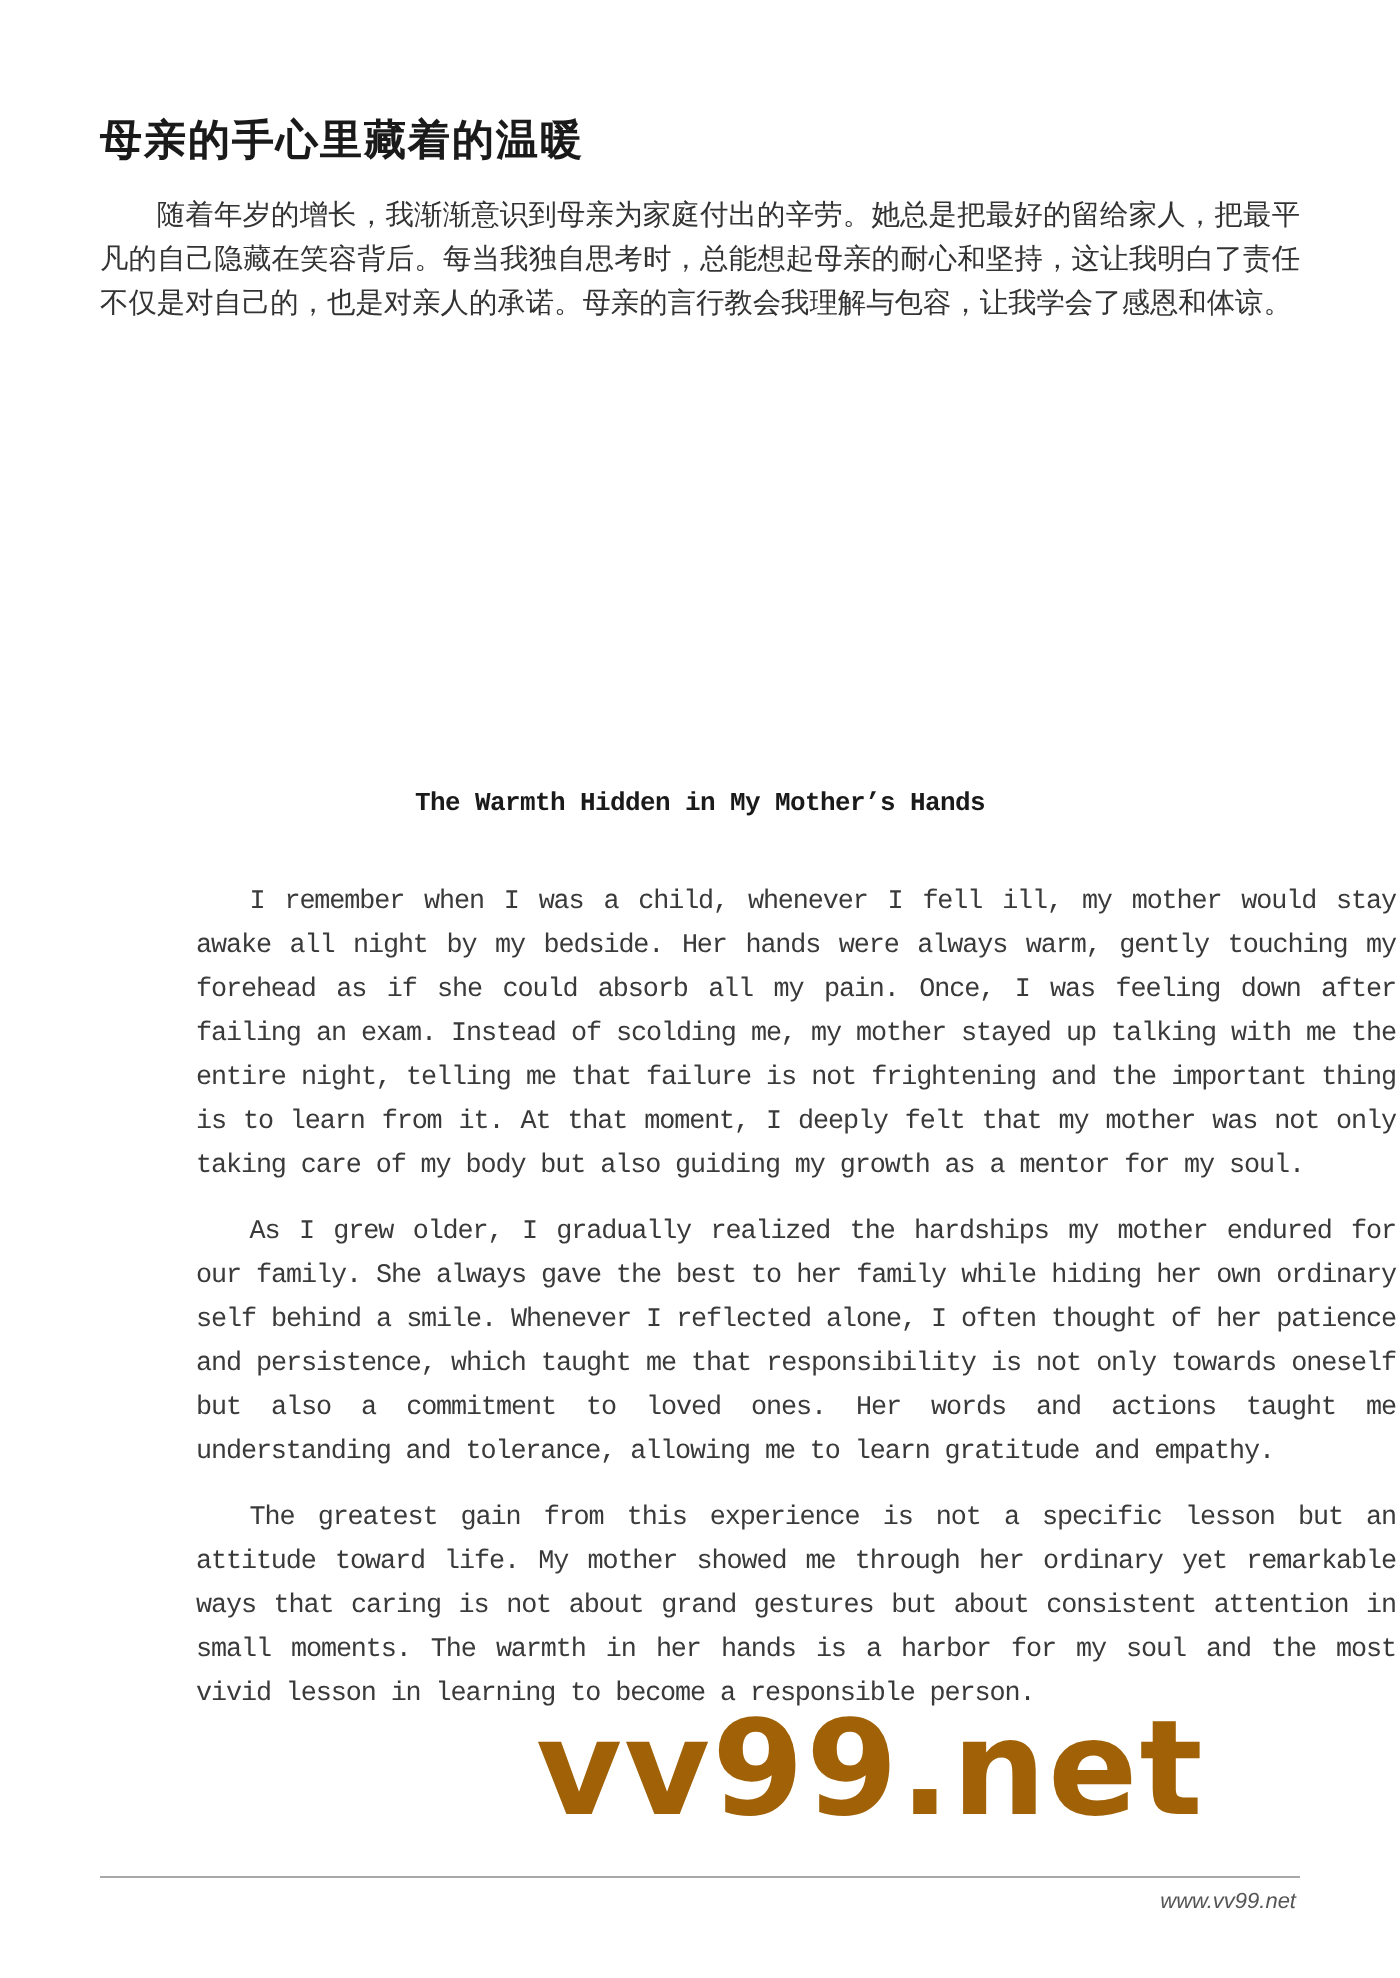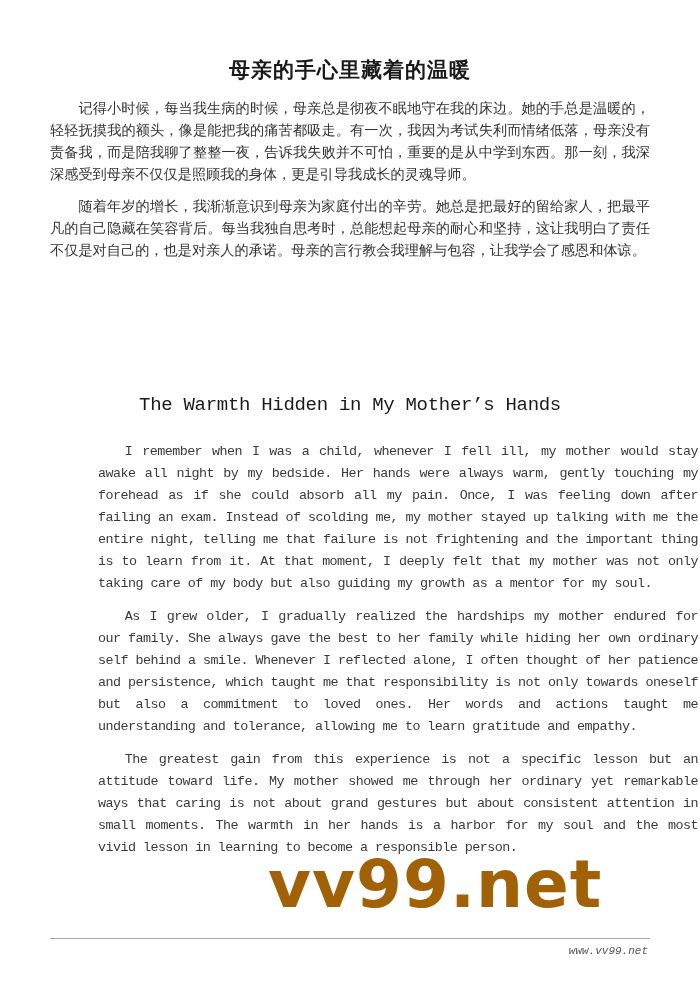--- a/index.html
+++ b/index.html
@@ -18,21 +18,20 @@
       position: absolute;
       left: 50px;
       top: 0;
       width: 600px;
     }
     .zh-title {
       position: absolute;
       top: 56px;
       left: 0;
       width: 600px;
-      text-align: center;
       font-family: "DejaVu Sans", sans-serif;
       font-size: 21px;
       font-weight: bold;
       color: #1a1a1a;
       letter-spacing: 1px;
       margin: 0;
     }
     .zh-body {
       position: absolute;
       top: 97px;
@@ -48,22 +47,22 @@
       margin: 0 0 10px 0;
       text-indent: 2em;
     }
     .en-title {
       position: absolute;
       top: 394px;
       left: 0;
       width: 600px;
       text-align: center;
       font-family: "Liberation Mono", monospace;
-      font-size: 19px;
-      font-weight: normal;
+      font-size: 13px;
+      font-weight: bold;
       color: #1a1a1a;
       margin: 0;
       letter-spacing: -0.3px;
     }
     .en-body {
       position: absolute;
       top: 441px;
       left: 0;
       width: 600px;
       font-family: "Liberation Mono", monospace;
@@ -95,33 +94,32 @@
       left: 50px;
       top: 938px;
       width: 600px;
       height: 0;
       border-top: 1.5px solid #a8a8a8;
     }
     .footer-url {
       position: absolute;
       right: 52px;
       top: 945px;
-      font-family: Liberation Mono, monospace;
+      font-family: Liberation Sans, sans-serif;
       font-style: italic;
       font-size: 11px;
       color: #555555;
     }
   </style>
 </head>
 <body>
 
 <div class="page">
   <h1 class="zh-title">母亲的手心里藏着的温暖</h1>
   <div class="zh-body">
-    <p>记得小时候，每当我生病的时候，母亲总是彻夜不眠地守在我的床边。她的手总是温暖的，轻轻抚摸我的额头，像是能把我的痛苦都吸走。有一次，我因为考试失利而情绪低落，母亲没有责备我，而是陪我聊了整整一夜，告诉我失败并不可怕，重要的是从中学到东西。那一刻，我深深感受到母亲不仅仅是照顾我的身体，更是引导我成长的灵魂导师。</p>
     <p>随着年岁的增长，我渐渐意识到母亲为家庭付出的辛劳。她总是把最好的留给家人，把最平凡的自己隐藏在笑容背后。每当我独自思考时，总能想起母亲的耐心和坚持，这让我明白了责任不仅是对自己的，也是对亲人的承诺。母亲的言行教会我理解与包容，让我学会了感恩和体谅。</p>
   </div>
 
   <h2 class="en-title">The Warmth Hidden in My Mother’s Hands</h2>
   <div class="en-body">
     <p>I remember when I was a child, whenever I fell ill, my mother would stay awake all night by my bedside. Her hands were always warm, gently touching my forehead as if she could absorb all my pain. Once, I was feeling down after failing an exam. Instead of scolding me, my mother stayed up talking with me the entire night, telling me that failure is not frightening and the important thing is to learn from it. At that moment, I deeply felt that my mother was not only taking care of my body but also guiding my growth as a mentor for my soul.</p>
     <p>As I grew older, I gradually realized the hardships my mother endured for our family. She always gave the best to her family while hiding her own ordinary self behind a smile. Whenever I reflected alone, I often thought of her patience and persistence, which taught me that responsibility is not only towards oneself but also a commitment to loved ones. Her words and actions taught me understanding and tolerance, allowing me to learn gratitude and empathy.</p>
     <p>The greatest gain from this experience is not a specific lesson but an attitude toward life. My mother showed me through her ordinary yet remarkable ways that caring is not about grand gestures but about consistent attention in small moments. The warmth in her hands is a harbor for my soul and the most vivid lesson in learning to become a responsible person.</p>
   </div>
 </div>

